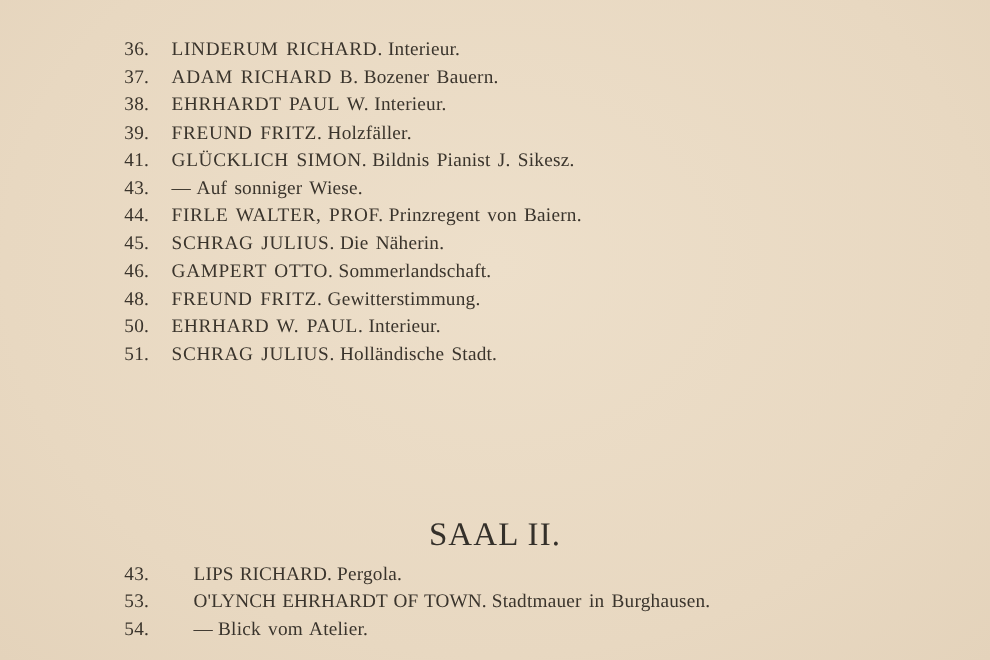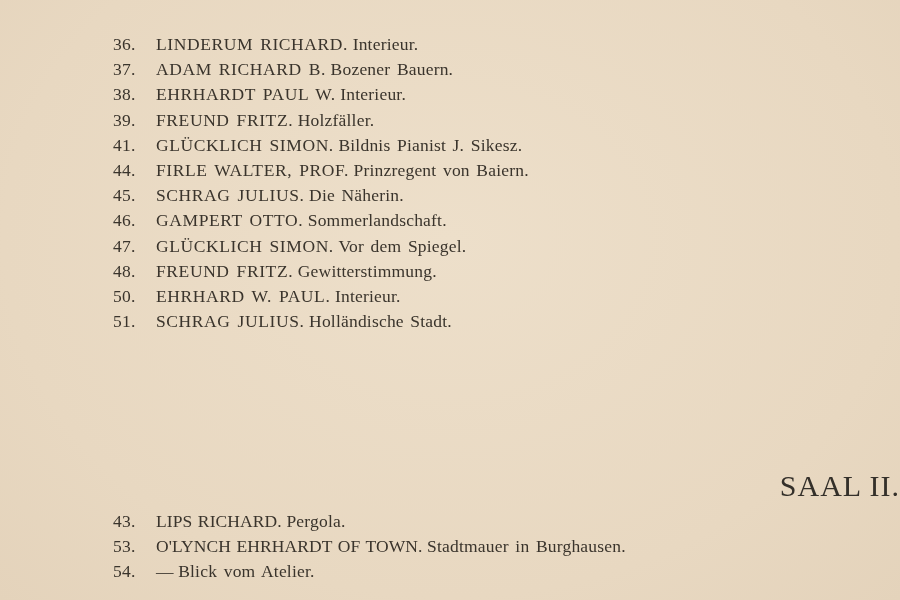--- a/index.html
+++ b/index.html
@@ -47,46 +47,47 @@
       word-spacing: 2px;
     }
     .entry .title {
       word-spacing: 2px;
     }
     .section-heading {
       position: absolute;
       top: 468px;
       left: 0;
       width: 900px;
-      text-align: right;
+      text-align: center;
       font-size: 30px;
       line-height: 36px;
       letter-spacing: 1px;
       color: #34302a;
     }
     .entries.second .entry .artist {
       letter-spacing: 0.1px;
       word-spacing: 1px;
+      margin-left: 20px;
     }
   </style>
 </head>
 <body>
 
 <div class="page">
 
   <div class="entries first">
     <div class="entry"><span class="num">36.</span><span class="artist">LINDERUM RICHARD.</span> <span class="title">Interieur.</span></div>
     <div class="entry"><span class="num">37.</span><span class="artist">ADAM RICHARD B.</span> <span class="title">Bozener Bauern.</span></div>
     <div class="entry"><span class="num">38.</span><span class="artist">EHRHARDT PAUL W.</span> <span class="title">Interieur.</span></div>
     <div class="entry"><span class="num">39.</span><span class="artist">FREUND FRITZ.</span> <span class="title">Holzfäller.</span></div>
     <div class="entry"><span class="num">41.</span><span class="artist">GLÜCKLICH SIMON.</span> <span class="title">Bildnis Pianist J. Sikesz.</span></div>
+    <div class="entry"><span class="num">43.</span><span class="artist">—</span> <span class="title">Auf sonniger Wiese.</span></div>
     <div class="entry"><span class="num">44.</span><span class="artist">FIRLE WALTER, PROF.</span> <span class="title">Prinzregent von Baiern.</span></div>
     <div class="entry"><span class="num">45.</span><span class="artist">SCHRAG JULIUS.</span> <span class="title">Die Näherin.</span></div>
     <div class="entry"><span class="num">46.</span><span class="artist">GAMPERT OTTO.</span> <span class="title">Sommerlandschaft.</span></div>
-    <div class="entry"><span class="num">47.</span><span class="artist">GLÜCKLICH SIMON.</span> <span class="title">Vor dem Spiegel.</span></div>
     <div class="entry"><span class="num">48.</span><span class="artist">FREUND FRITZ.</span> <span class="title">Gewitterstimmung.</span></div>
     <div class="entry"><span class="num">50.</span><span class="artist">EHRHARD W. PAUL.</span> <span class="title">Interieur.</span></div>
     <div class="entry"><span class="num">51.</span><span class="artist">SCHRAG JULIUS.</span> <span class="title">Holländische Stadt.</span></div>
   </div>
 
   <div class="section-heading">SAAL II.</div>
 
   <div class="entries second">
     <div class="entry"><span class="num">43.</span><span class="artist">LIPS RICHARD.</span> <span class="title">Pergola.</span></div>
     <div class="entry"><span class="num">53.</span><span class="artist">O'LYNCH EHRHARDT OF TOWN.</span> <span class="title">Stadtmauer in Burghausen.</span></div>

